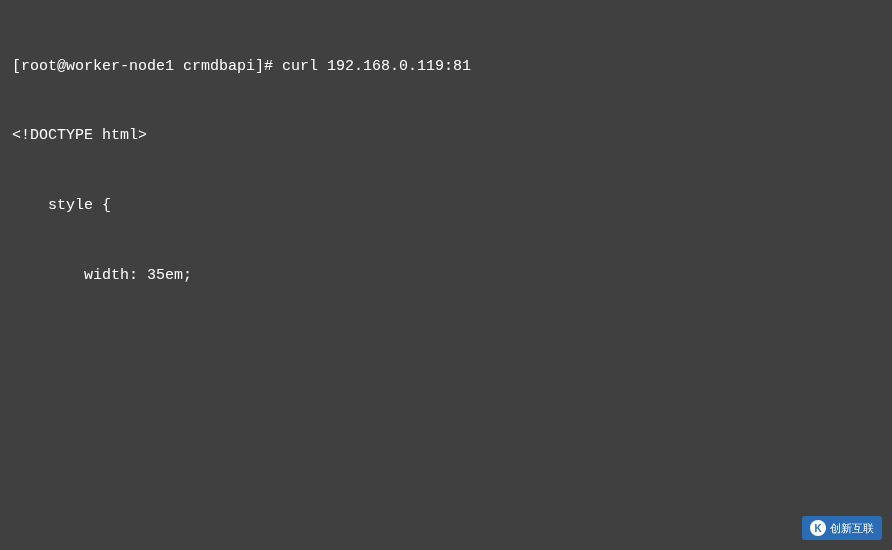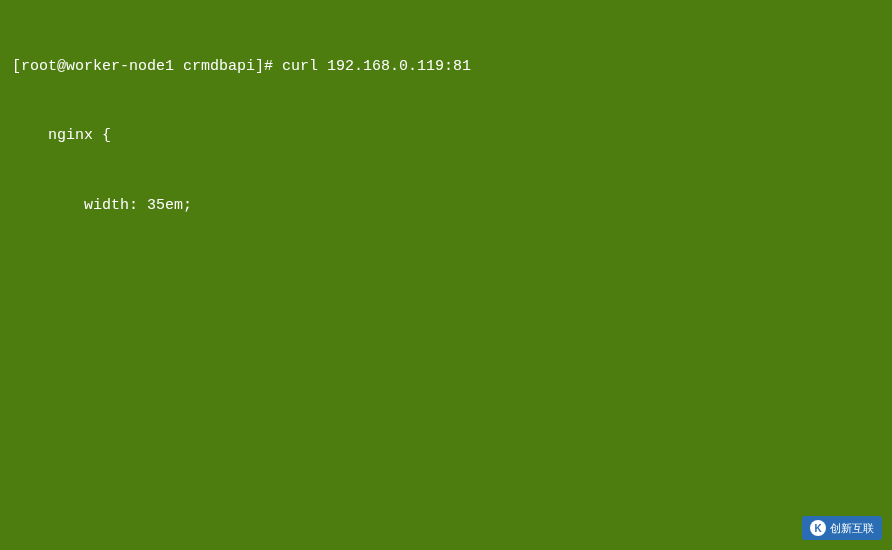--- a/index.html
+++ b/index.html
@@ -10,21 +10,21 @@
 
     body {
       background-color: #1a1a1a;
       width: 892px;
       height: 550px;
       overflow: hidden;
       font-family: 'Courier New', Courier, monospace;
     }
 
     .terminal {
-      background-color: #4d7c0f;
+      background-color: #404040;
       width: 892px;
       height: 550px;
       position: relative;
       padding: 0;
     }
 
     .terminal-content {
       padding: 8px 12px;
       color: #ffffff;
       font-size: 15px;
@@ -81,21 +81,22 @@
       font-weight: bold;
       font-size: 10px;
     }
   </style>
 </head>
 <body>
 
 <div class="terminal">
   <div class="terminal-content">
     <span class="line prompt">[root@worker-node1 crmdbapi]# curl 192.168.0.119:81</span>
-    <span class="line indent1">    nginx {</span>
+    <span class="line code-line">&lt;!DOCTYPE html&gt;</span>
+    <span class="line indent1">    style {</span>
     <span class="line indent2">        width: 35em;</span>
     
     
     
     
     
     
     
     
     

